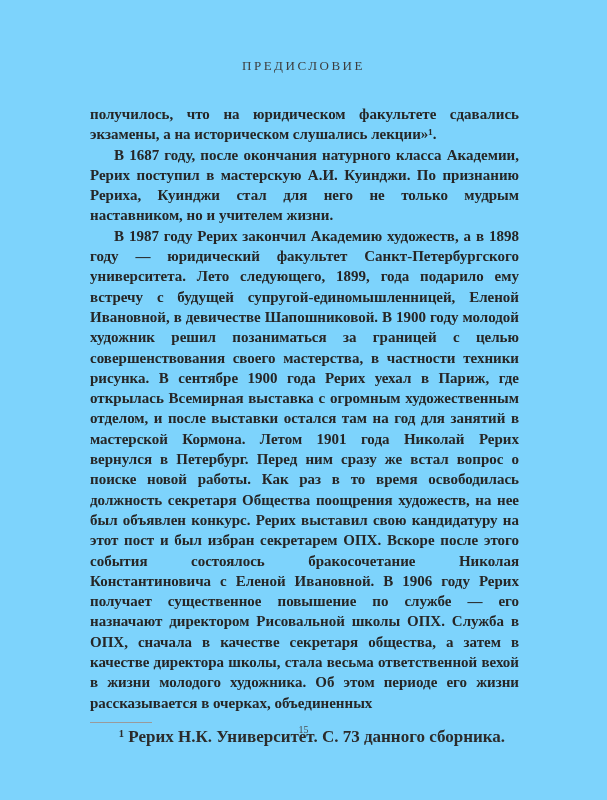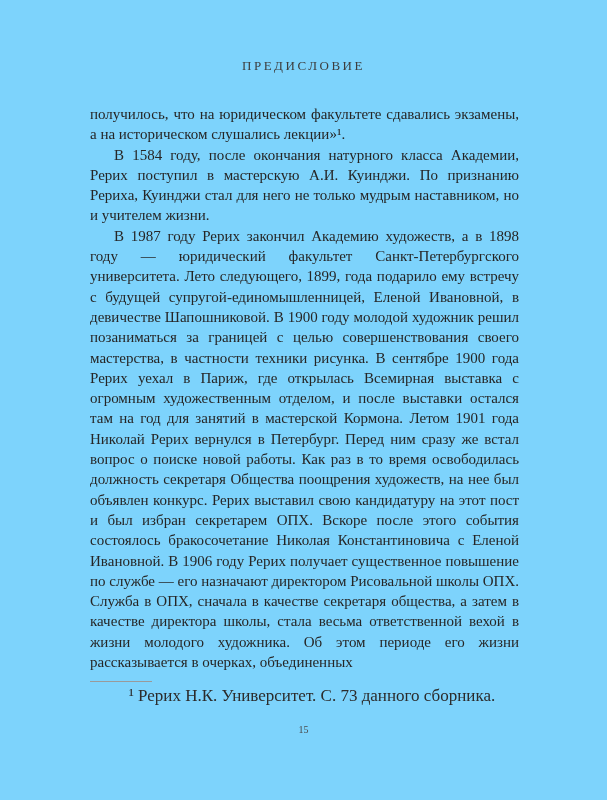--- a/index.html
+++ b/index.html
@@ -29,20 +29,21 @@
   .text-block {
     position: absolute;
     left: 90px;
     top: 104px;
     width: 429px;
     color: #262626;
     font-size: 15px;
     line-height: 20.3px;
     text-align: justify;
     hyphens: auto;
+    font-weight: bold;
     -webkit-hyphens: auto;
   }
   .text-block p {
     margin: 0;
     padding: 0;
   }
   .text-block p.indent {
     text-indent: 24px;
   }
   .footnote-separator {
@@ -70,21 +71,21 @@
 </style>
 </head>
 <body>
 
 <div class="page" lang="ru">
 
   <div class="chapter-header">ПРЕДИСЛОВИЕ</div>
 
   <div class="text-block">
     <p class="paragraph">получилось, что на юридическом факультете сдавались экзамены, а на историческом слушались лекции»¹.</p>
-    <p class="paragraph indent">В 1584 году, после окончания натурного класса Академии, Рерих поступил в мастерскую А.И. Куинджи. По признанию Рериха, Куинджи стал для него не только мудрым наставником, но и учителем жизни.</p>
+    <p class="paragraph indent">В 1687 году, после окончания натурного класса Академии, Рерих поступил в мастерскую А.И. Куинджи. По признанию Рериха, Куинджи стал для него не только мудрым наставником, но и учителем жизни.</p>
     <p class="paragraph indent">В 1987 году Рерих закончил Академию художеств, а в 1898 году — юридический факультет Санкт-Петербургского университета. Лето следующего, 1899, года подарило ему встречу с будущей супругой-единомышленницей, Еленой Ивановной, в девичестве Шапошниковой. В 1900 году молодой художник решил позаниматься за границей с целью совершенствования своего мастерства, в частности техники рисунка. В сентябре 1900 года Рерих уехал в Париж, где открылась Всемирная выставка с огромным художественным отделом, и после выставки остался там на год для занятий в мастерской Кормона. Летом 1901 года Николай Рерих вернулся в Петербург. Перед ним сразу же встал вопрос о поиске новой работы. Как раз в то время освободилась должность секретаря Общества поощрения художеств, на нее был объявлен конкурс. Рерих выставил свою кандидатуру на этот пост и был избран секретарем ОПХ. Вскоре после этого события состоялось бракосочетание Николая Константиновича с Еленой Ивановной. В 1906 году Рерих получает существенное повышение по службе — его назначают директором Рисовальной школы ОПХ. Служба в ОПХ, сначала в качестве секретаря общества, а затем в качестве директора школы, стала весьма ответственной вехой в жизни молодого художника. Об этом периоде его жизни рассказывается в очерках, объединенных</p>
 
     <div class="footnote-separator"></div>
 
     <div class="footnote">¹ Рерих Н.К. Университет. С. 73 данного сборника.</div>
   </div>
 
   <div class="page-number">15</div>
 
 </div>

